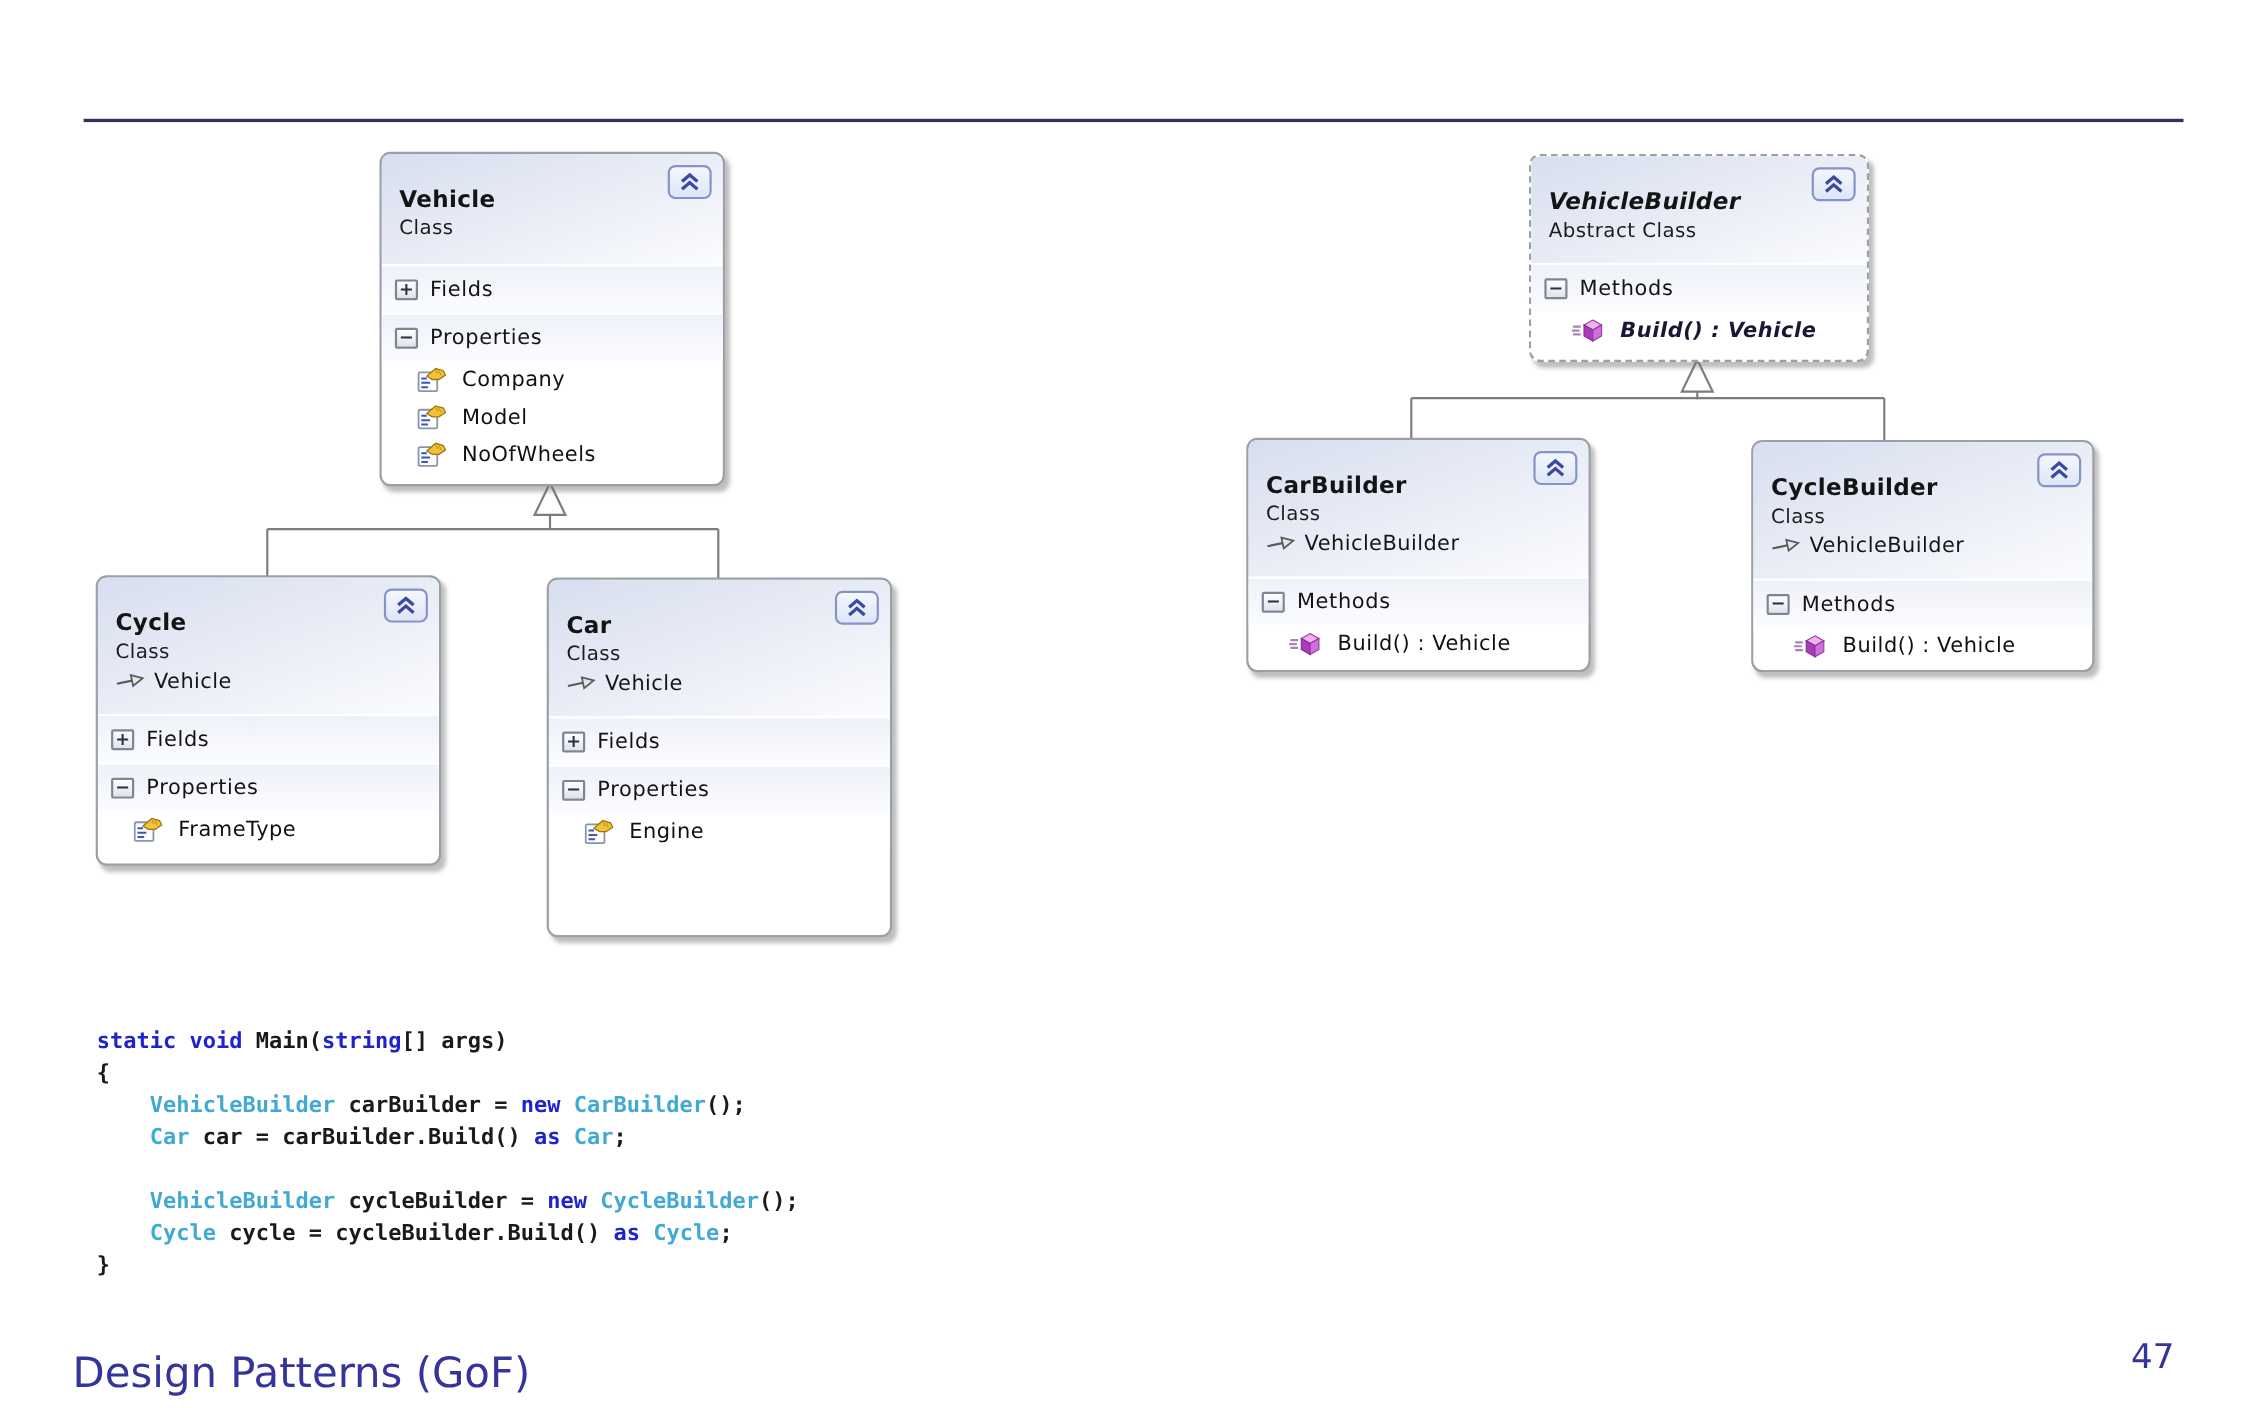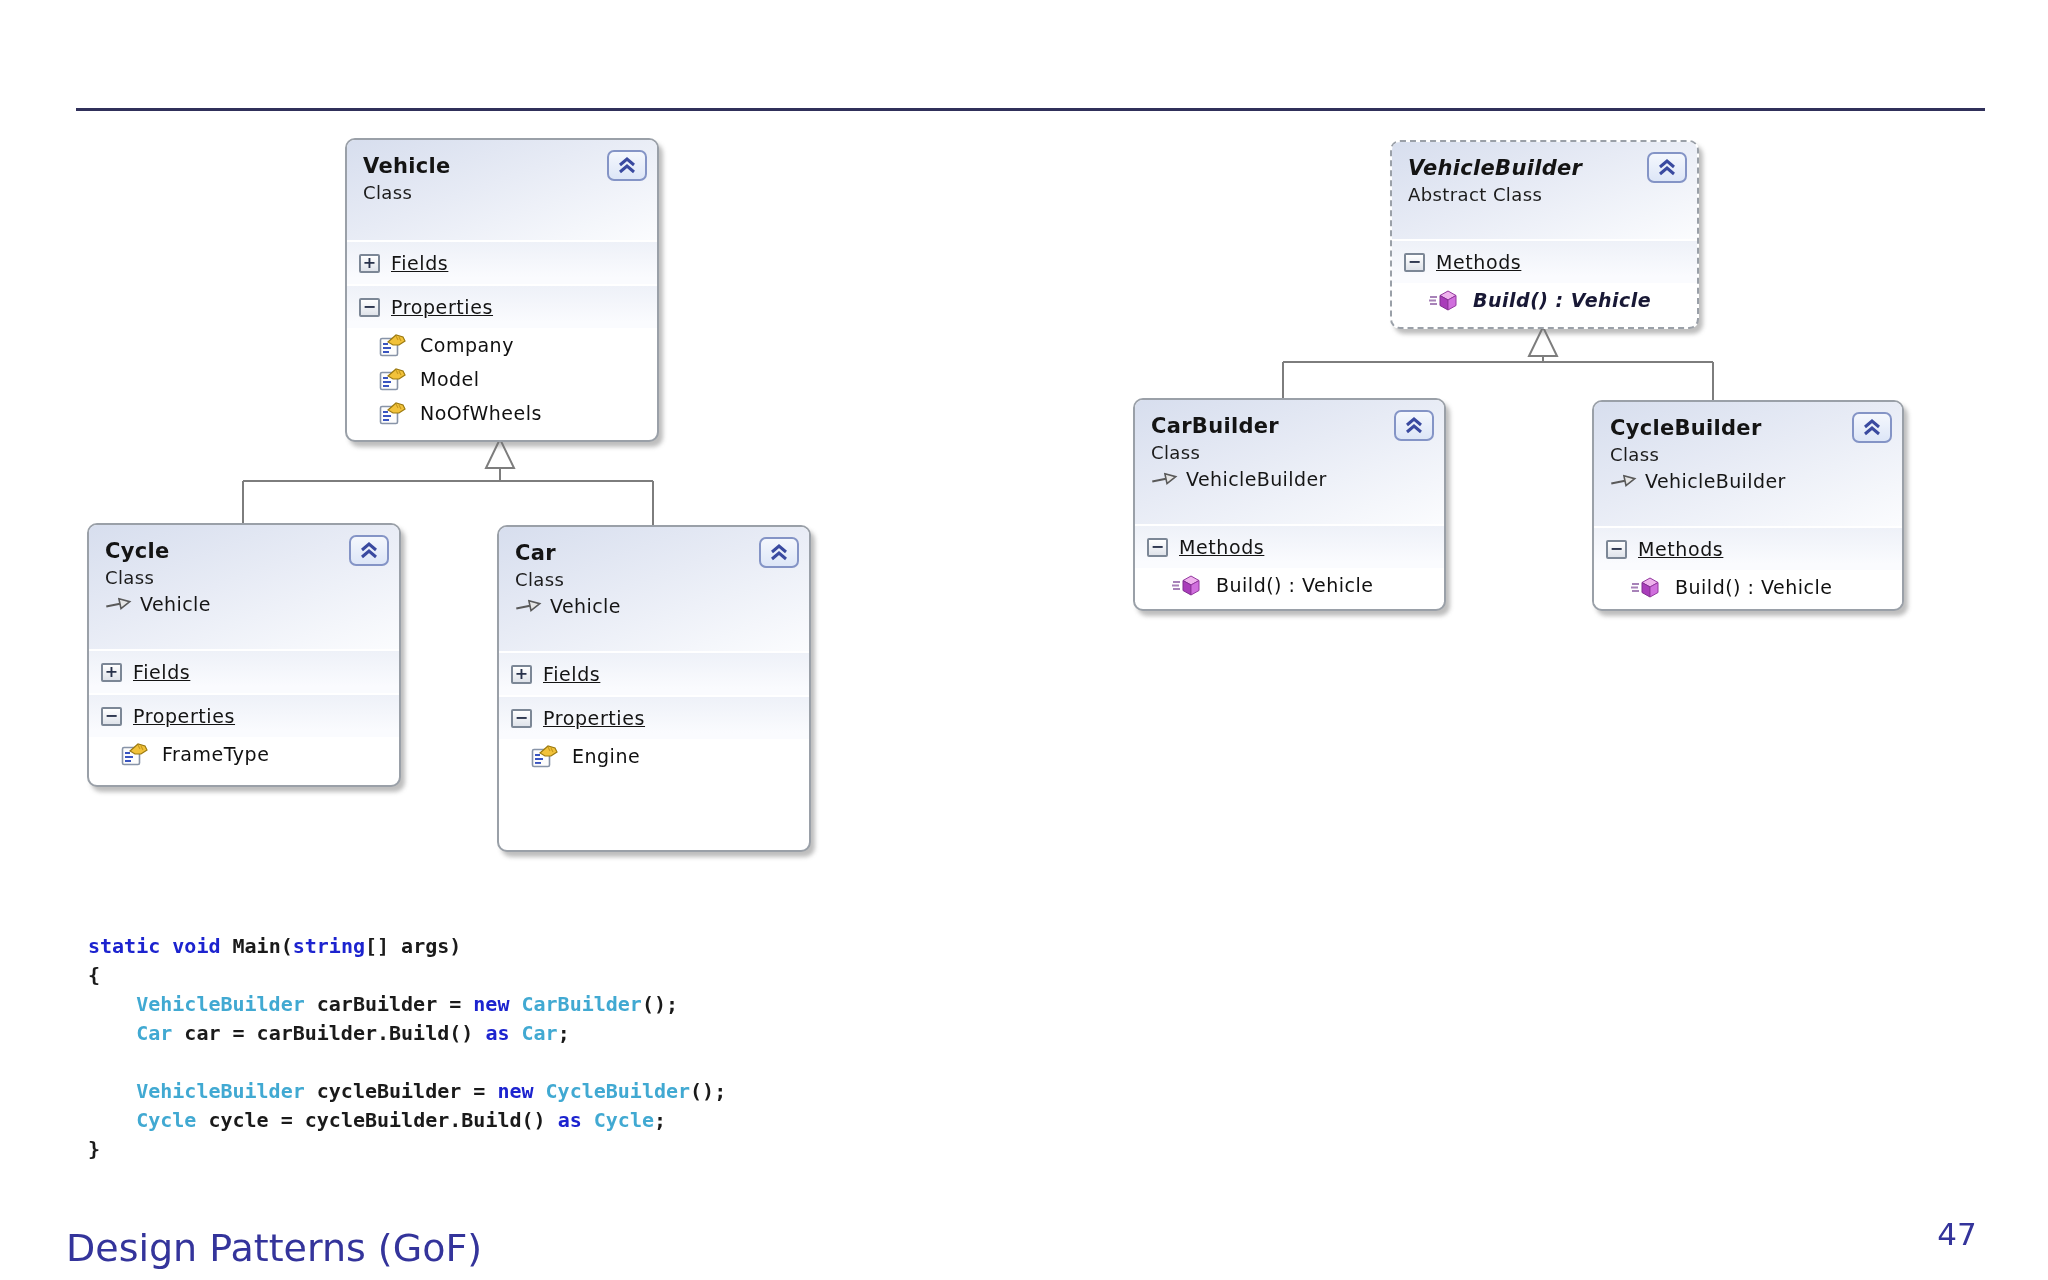--- a/index.html
+++ b/index.html
@@ -13,34 +13,34 @@
   .title-rule{position:absolute;left:76px;top:108px;width:1909px;height:3px;background:var(--rule);}
 
   
   .overlay{position:absolute;left:0;top:0;width:2048px;height:1280px;}
 
   
   .class-box{position:absolute;background:#ffffff;border:2px solid #9aa0a8;border-radius:10px;
              box-shadow:4px 5px 4px rgba(110,110,110,.45);overflow:hidden;}
   .class-box.abstract{border-style:dashed;}
   .box-header{position:relative;background:linear-gradient(160deg,#d7deee 0%,#e7ebf5 45%,#fbfcfe 100%);
-              padding:14px 12px 0 16px;box-sizing:border-box;}
+              padding:29px 12px 0 16px;box-sizing:border-box;}
   .hdr-2{height:100px;}
   .hdr-2b{height:97px;}
   .hdr-3{height:124px;}
   .box-title{font-size:21px;font-weight:bold;color:#141414;letter-spacing:.3px;}
   .abstract .box-title{font-style:italic;}
   .box-sub{font-size:18px;color:#1c1c1c;margin-top:4px;letter-spacing:.4px;}
   .inherits-row{display:flex;align-items:center;gap:8px;margin-top:5px;font-size:19px;color:#161616;letter-spacing:.4px;}
   .expander{position:absolute;top:10px;right:10px;width:36px;height:27px;border:2px solid #8494c6;border-radius:7px;
             background:linear-gradient(180deg,#f4f7fd,#dde6f7);display:flex;align-items:center;justify-content:center;cursor:pointer;}
   .compartment{background:#ffffff;}
   .section-row{display:flex;align-items:center;gap:11px;height:44px;padding-left:12px;
                background:linear-gradient(180deg,#eef1f8 0%,#fafbfe 85%);border-top:2px solid #ffffff;box-sizing:border-box;}
-  .section-label{font-size:19px;color:#141414;letter-spacing:.6px;text-decoration:underline;}
+  .section-label{font-size:19px;color:#141414;letter-spacing:.6px;}
   .toggle{width:21px;height:19px;border:2px solid #7c8796;border-radius:2px;background:linear-gradient(#ffffff,#dfe3ea);
           display:flex;align-items:center;justify-content:center;font-size:16px;font-weight:bold;color:#27314a;
           box-sizing:border-box;cursor:pointer;line-height:1;}
   .item-row{display:flex;align-items:center;gap:14px;height:34px;padding-left:32px;font-size:19px;color:#101010;letter-spacing:.5px;}
   .item-row.method{padding-left:36px;}
   .item-row.abstract-method{font-style:italic;font-weight:bold;color:#181835;}
   .icon{display:inline-flex;flex:0 0 auto;}
 
   
   .code-block{position:absolute;left:88px;top:932px;font-family:"DejaVu Sans Mono","Liberation Mono",monospace;

